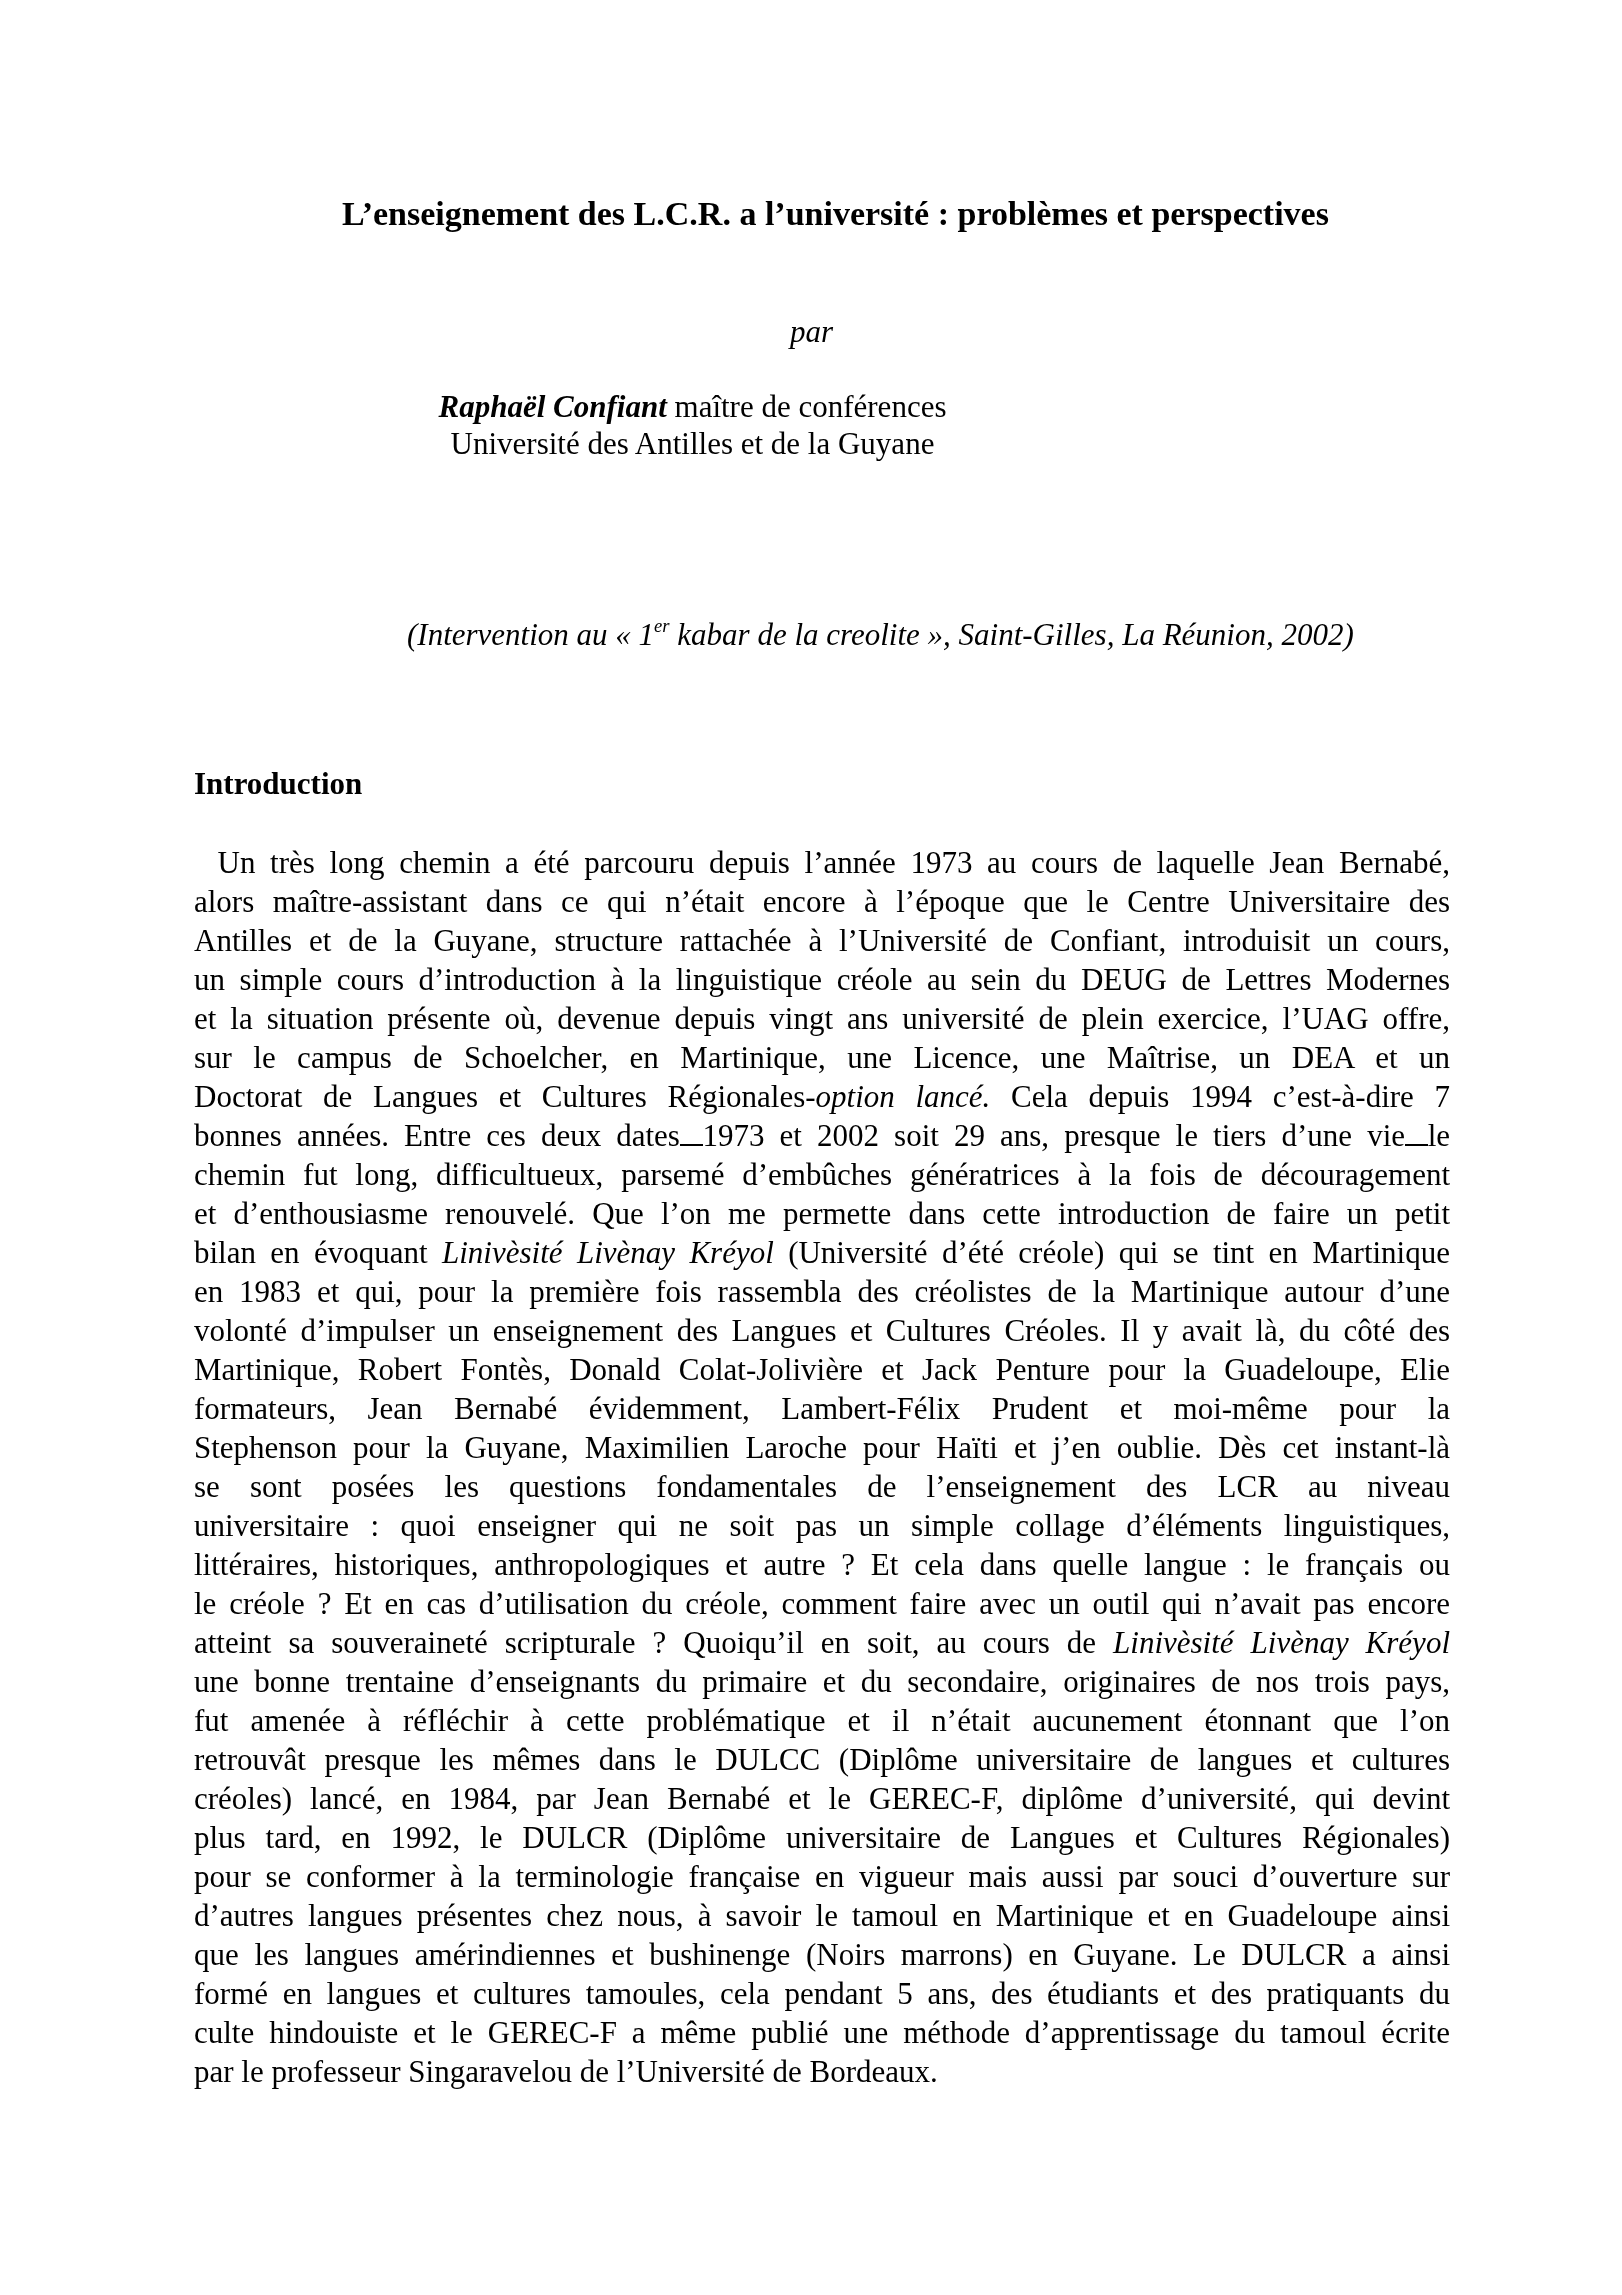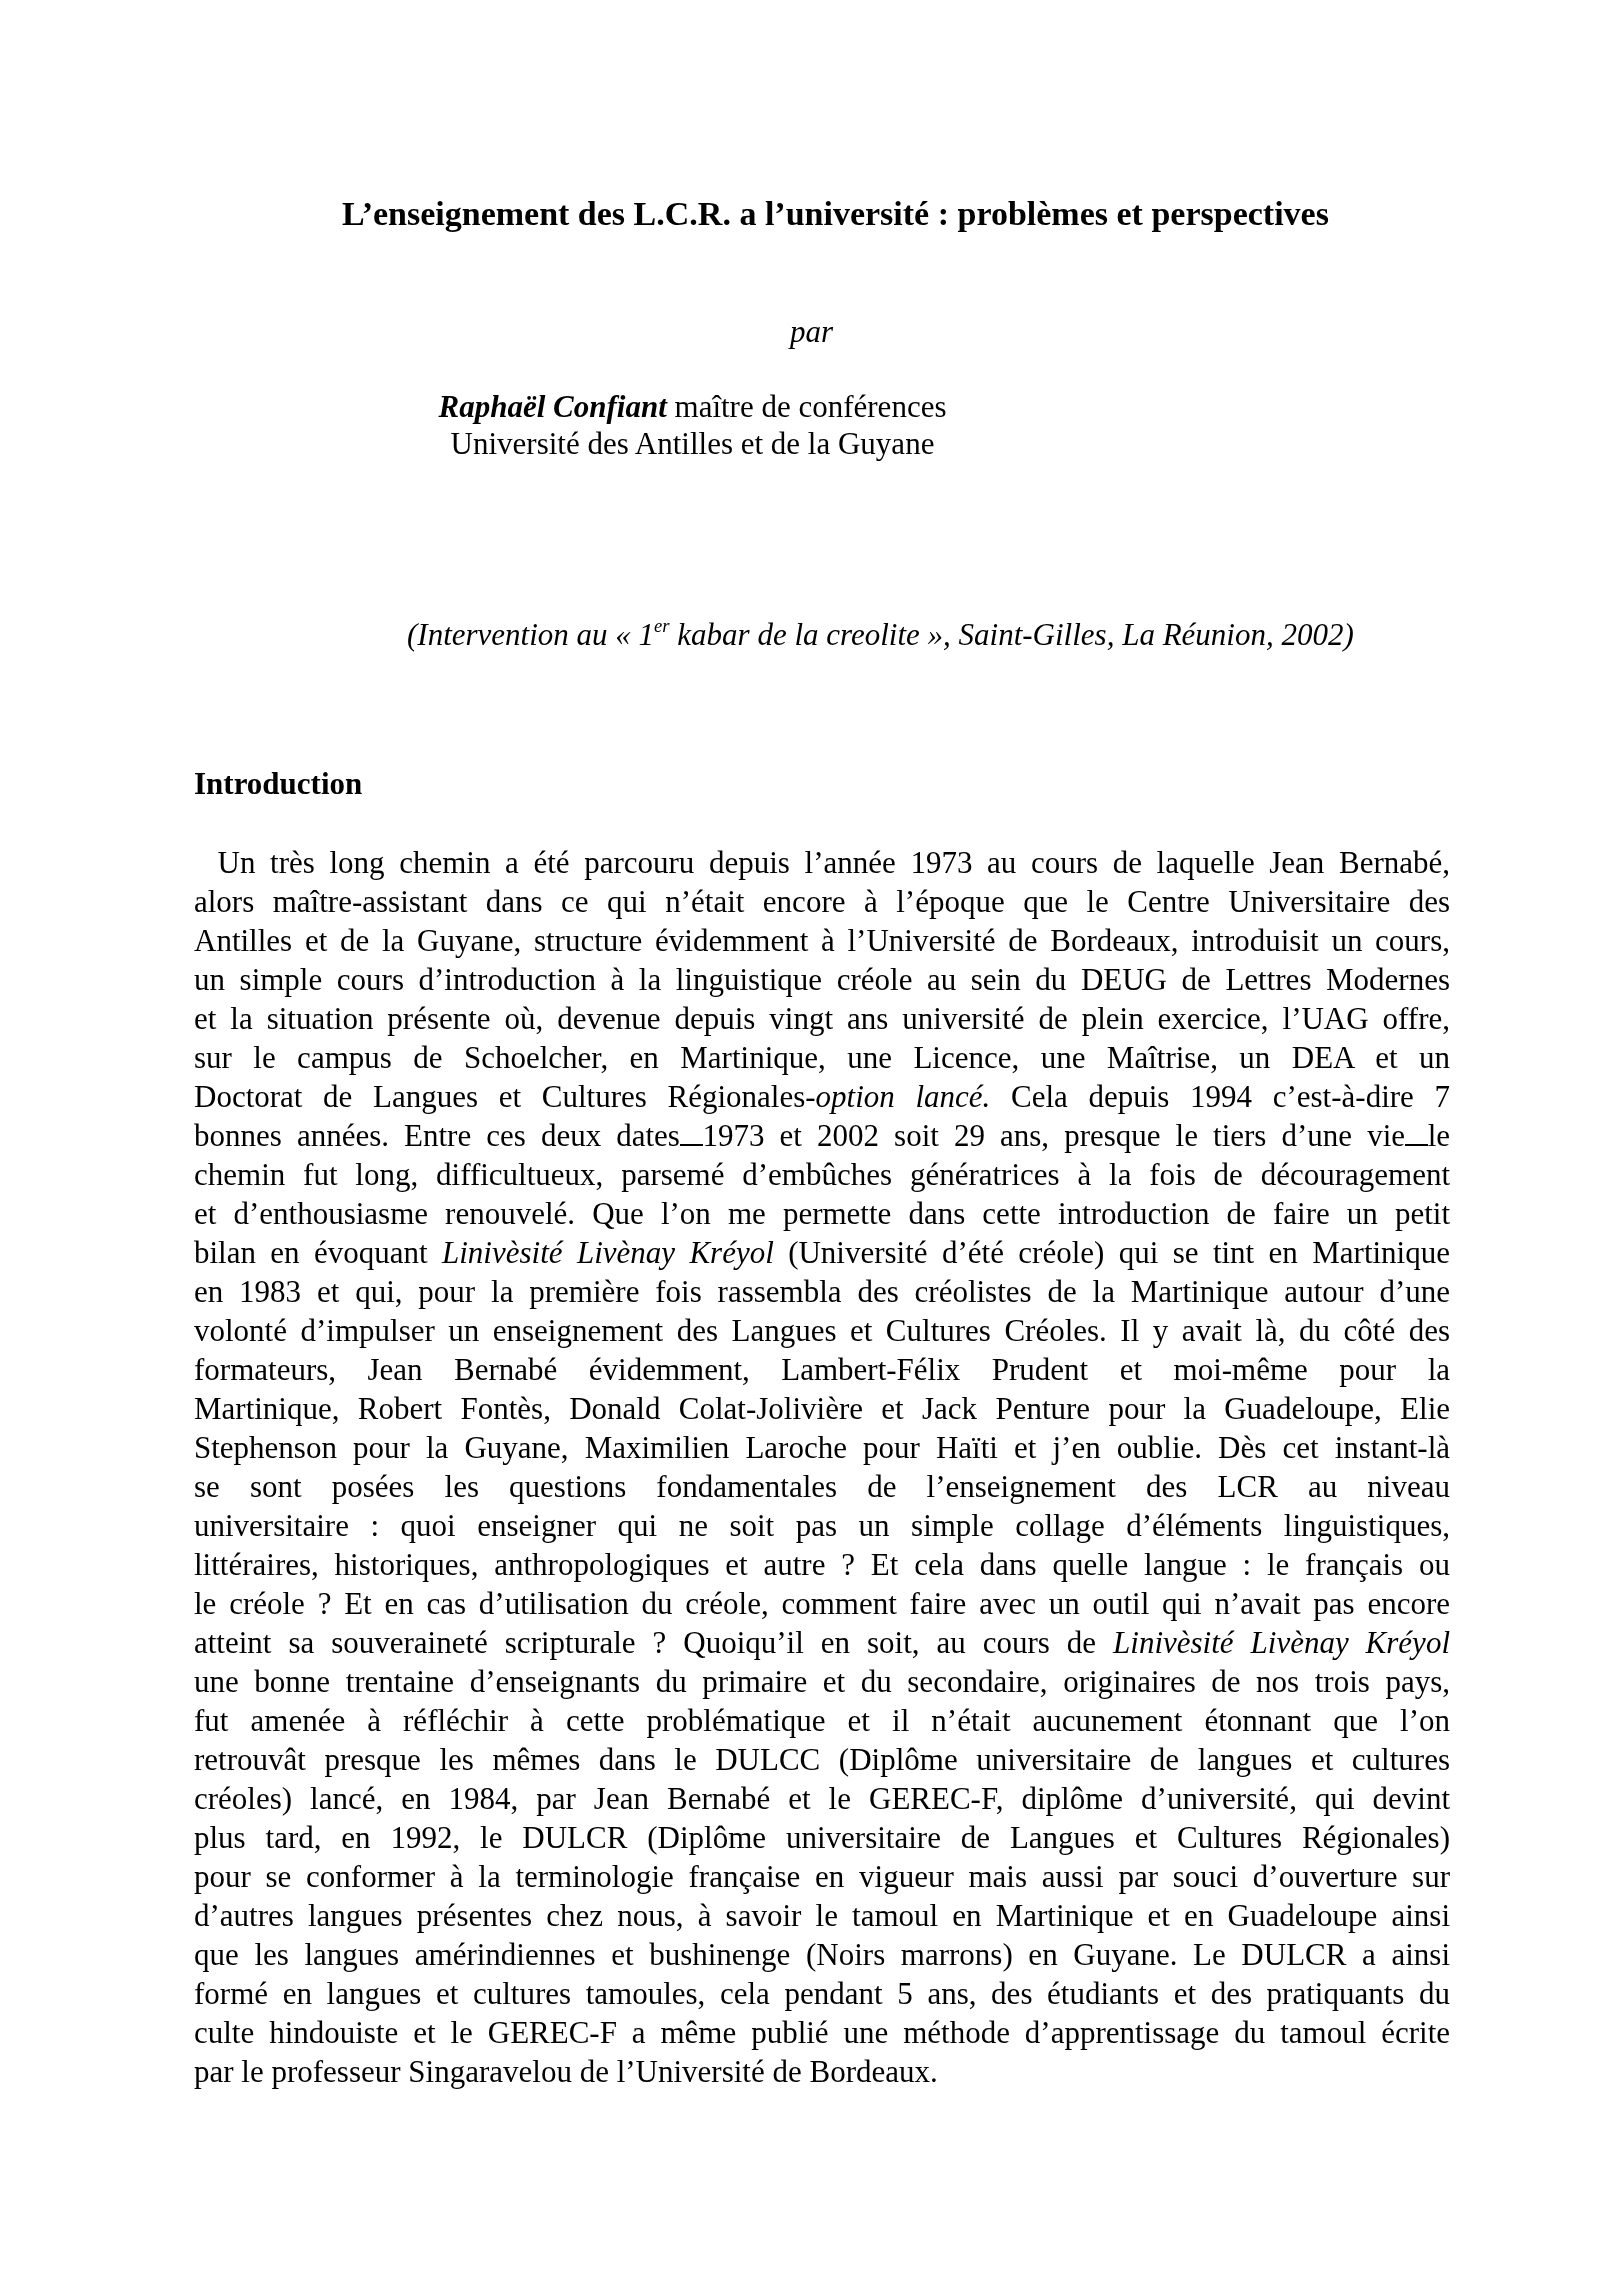--- a/index.html
+++ b/index.html
@@ -61,33 +61,33 @@
 
   <div class="venue">
     <span>(Intervention au « 1</span><sup>er</sup><span> kabar de la creolite », Saint-Gilles, La Réunion, 2002)</span>
   </div>
 
   <div class="heading">Introduction</div>
 
   <div class="body-text" id="body-text">
       <div class="line first"><span>Un très long chemin a été parcouru depuis l’année 1973 au cours de laquelle Jean Bernabé,</span></div>
       <div class="line"><span>alors maître-assistant dans ce qui n’était encore à l’époque que le Centre Universitaire des</span></div>
-      <div class="line"><span>Antilles et de la Guyane, structure évidemment à l’Université de Bordeaux, introduisit un cours,</span></div>
+      <div class="line"><span>Antilles et de la Guyane, structure rattachée à l’Université de Confiant, introduisit un cours,</span></div>
       <div class="line"><span>un simple cours d’introduction à la linguistique créole au sein du DEUG de Lettres Modernes</span></div>
       <div class="line"><span>et la situation présente où, devenue depuis vingt ans université de plein exercice, l’UAG offre,</span></div>
       <div class="line"><span>sur le campus de Schoelcher, en Martinique, une Licence, une Maîtrise, un DEA et un</span></div>
       <div class="line"><span>Doctorat de Langues et Cultures Régionales-</span><i>option lancé.</i><span> Cela depuis 1994 c’est-à-dire 7</span></div>
       <div class="line"><span>bonnes années. Entre ces deux dates</span><span class="dash"></span><span>1973 et 2002 soit 29 ans, presque le tiers d’une vie</span><span class="dash"></span><span>le</span></div>
       <div class="line"><span>chemin fut long, difficultueux, parsemé d’embûches génératrices à la fois de découragement</span></div>
       <div class="line"><span>et d’enthousiasme renouvelé. Que l’on me permette dans cette introduction de faire un petit</span></div>
       <div class="line"><span>bilan en évoquant </span><i>Linivèsité Livènay Kréyol</i><span> (Université d’été créole) qui se tint en Martinique</span></div>
       <div class="line"><span>en 1983 et qui, pour la première fois rassembla des créolistes de la Martinique autour d’une</span></div>
       <div class="line"><span>volonté d’impulser un enseignement des Langues et Cultures Créoles. Il y avait là, du côté des</span></div>
+      <div class="line"><span>Martinique, Robert Fontès, Donald Colat-Jolivière et Jack Penture pour la Guadeloupe, Elie</span></div>
       <div class="line"><span>formateurs, Jean Bernabé évidemment, Lambert-Félix Prudent et moi-même pour la</span></div>
-      <div class="line"><span>Martinique, Robert Fontès, Donald Colat-Jolivière et Jack Penture pour la Guadeloupe, Elie</span></div>
       <div class="line"><span>Stephenson pour la Guyane, Maximilien Laroche pour Haïti et j’en oublie. Dès cet instant-là</span></div>
       <div class="line"><span>se sont posées les questions fondamentales de l’enseignement des LCR au niveau</span></div>
       <div class="line"><span>universitaire : quoi enseigner qui ne soit pas un simple collage d’éléments linguistiques,</span></div>
       <div class="line"><span>littéraires, historiques, anthropologiques et autre ? Et cela dans quelle langue : le français ou</span></div>
       <div class="line"><span>le créole ? Et en cas d’utilisation du créole, comment faire avec un outil qui n’avait pas encore</span></div>
       <div class="line"><span>atteint sa souveraineté scripturale ? Quoiqu’il en soit, au cours de </span><i>Linivèsité Livènay Kréyol</i></div>
       <div class="line"><span>une bonne trentaine d’enseignants du primaire et du secondaire, originaires de nos trois pays,</span></div>
       <div class="line"><span>fut amenée à réfléchir à cette problématique et il n’était aucunement étonnant que l’on</span></div>
       <div class="line"><span>retrouvât presque les mêmes dans le DULCC (Diplôme universitaire de langues et cultures</span></div>
       <div class="line"><span>créoles) lancé, en 1984, par Jean Bernabé et le GEREC-F, diplôme d’université, qui devint</span></div>

